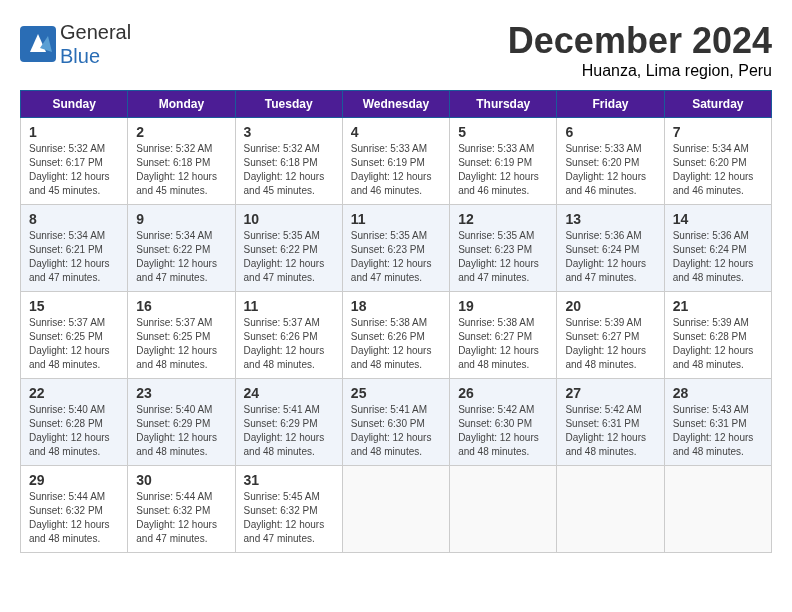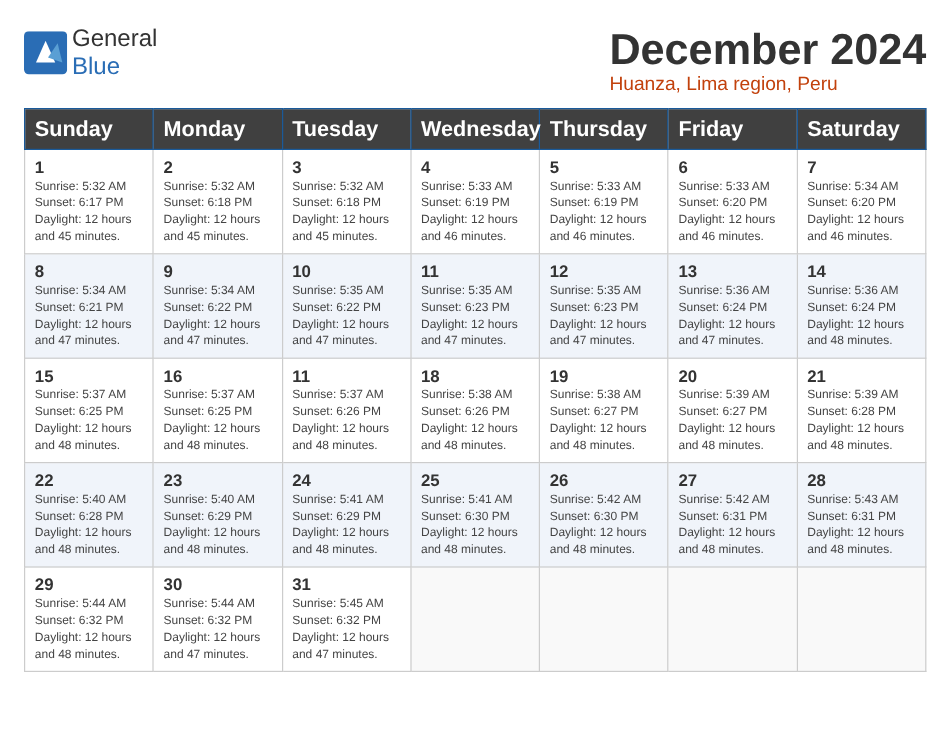--- a/index.html
+++ b/index.html
@@ -10,42 +10,42 @@
       min-height: 612px;
       padding: 20px;
     }
     .header-area {
       display: flex;
       justify-content: space-between;
       align-items: flex-start;
       margin-bottom: 10px;
     }
     .title-area {
-      text-align: left;
+      text-align: right;
     }
     .month-title {
       font-size: 36px;
       font-weight: bold;
       color: #333;
     }
     .subtitle {
       font-size: 16px;
-      color: #c2410c;
+      color: #000000;
     }
     .calendar-table {
       width: 100%;
       border-collapse: collapse;
       table-layout: fixed;
     }
     .calendar-table th {
-      background-color: #404040;
+      background-color: #4c1d95;
       color: #fff;
-      text-align: left;
+      text-align: center;
       padding: 6px 8px;
-      font-size: 18px;
+      font-size: 12px;
       font-weight: bold;
       border: 1px solid #1a5a9a;
     }
     .calendar-table td {
       vertical-align: top;
       padding: 6px 8px;
       border: 1px solid #ccc;
       font-size: 10.5px;
       color: #333;
       height: 80px;

